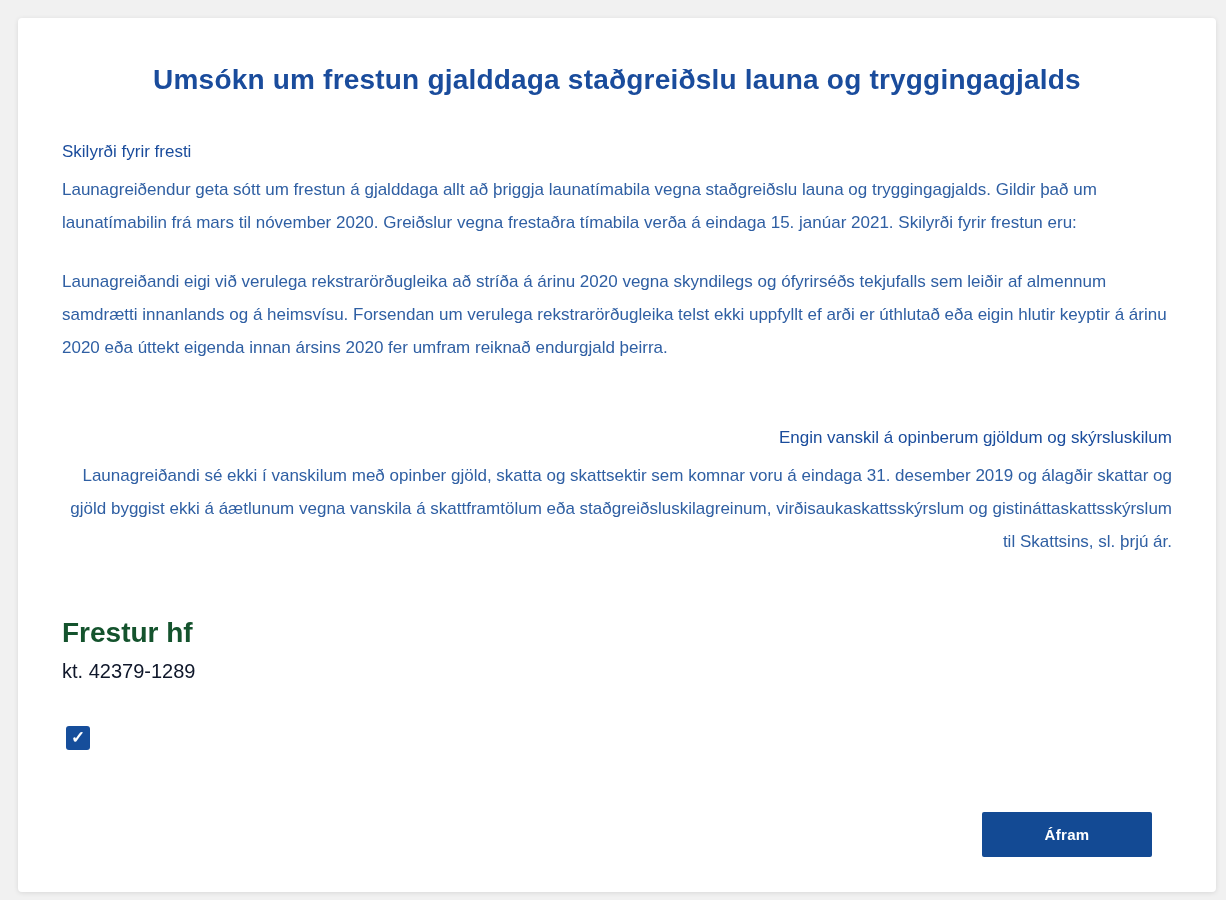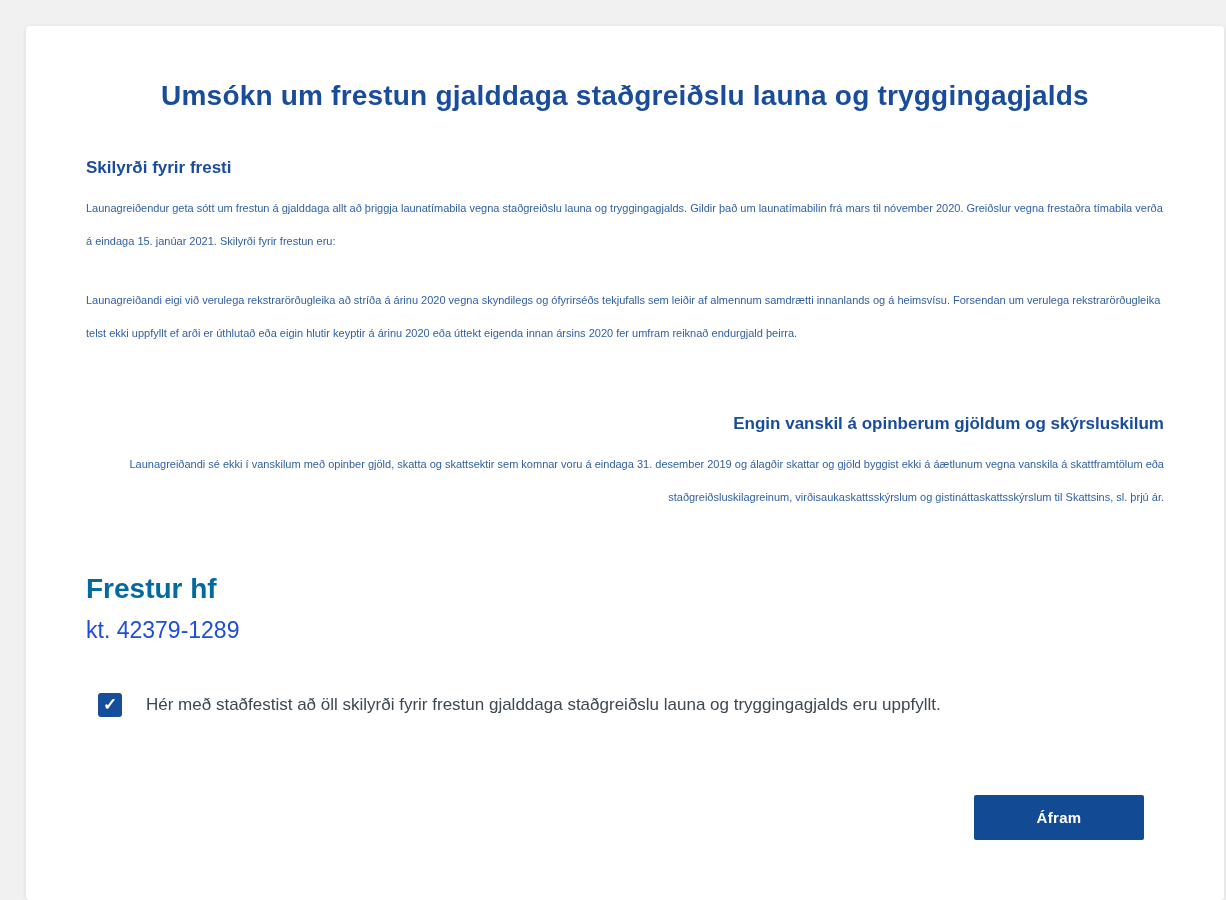--- a/index.html
+++ b/index.html
@@ -1,15 +1,15 @@
 <!DOCTYPE html>
 <html lang="is"><head>
 <meta charset="utf-8">
 <style>
-  * { box-sizing: border-box; margin: 12px; padding: 0; }
+  * { box-sizing: border-box; margin: 4px; padding: 0; }
   html, body {
     width: 1226px; height: 900px;
     font-family: "Liberation Sans", sans-serif;
     background: #f1f1f1;
     overflow: hidden;
   }
   .card {
     position: absolute;
     left: 14px; top: 14px;
     width: 1198px; height: 874px;
@@ -25,41 +25,41 @@
     font-weight: bold;
     letter-spacing: 0.2px;
     margin-bottom: 44px;
   }
   .section { margin-top: 26px; }
   .section:first-of-type { margin-top: 0; }
   .section.spaced { margin-top: 62px; text-align: right; }
   .section-heading {
     color: #1a4c9c;
     font-size: 17px;
-    font-weight: bold;
+    font-weight: normal;
     line-height: 24px;
   }
   .section-body {
     color: #2f5fa3;
-    font-size: 11px;
+    font-size: 17px;
     line-height: 33px;
     margin-top: 9px;
     max-width: 1120px;
   }
   .confirm-block { margin-top: 58px; }
   .company-name {
-    color: #0369a1;
+    color: #14532d;
     font-size: 28px;
     font-weight: bold;
     line-height: 34px;
     margin-top: 13px;
   }
   .company-id {
-    color: #1d4ed8;
-    font-size: 23px;
+    color: #0f172a;
+    font-size: 20px;
     line-height: 24px;
     margin-top: 9px;
   }
   .checkbox-row {
     margin-top: 39px;
     display: flex;
     align-items: center;
   }
   .checkbox {
     width: 24px; height: 24px;
@@ -127,21 +127,20 @@
   </div>
 
   <div class="confirm-block">
     <div class="company-name">Frestur hf</div>
     <div class="company-id">kt. 42379-1289</div>
 
     <div class="checkbox-row">
       <span class="checkbox" role="checkbox" aria-checked="true">
         <span class="check">✓</span>
       </span>
-      <span class="checkbox-label">Hér með staðfestist að öll skilyrði fyrir frestun gjalddaga staðgreiðslu launa og tryggingagjalds eru uppfyllt.</span>
     </div>
   </div>
 
   <div class="button-row">
     <button class="primary-button">Áfram</button>
   </div>
 
 </div>
 
 </body></html>

